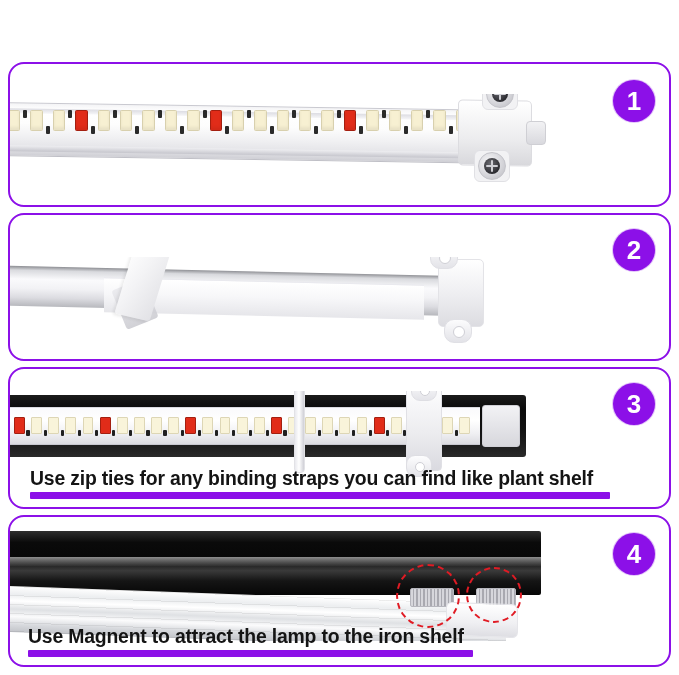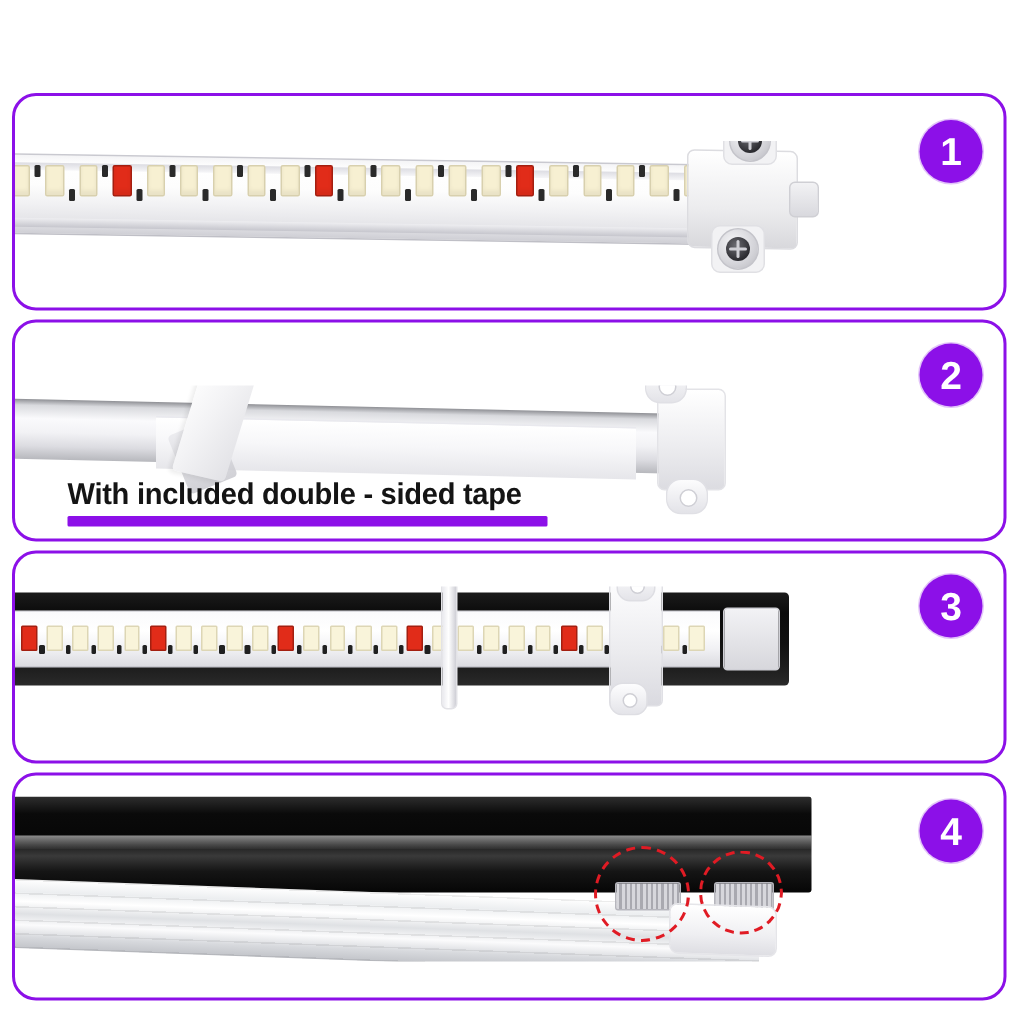--- a/index.html
+++ b/index.html
@@ -333,24 +333,20 @@
       <div class="bar2b"></div>
       <div class="tape2"></div>
       <div class="tape"></div>
       <div class="clip2"></div>
       <div class="ear a"></div>
       <div class="ear b"></div>
     </div>
 
     <div class="badge">2</div>
 
-    <div class="caption-wrap">
-      <div class="caption">With included double - sided tape</div>
-      <div class="underline"></div>
-    </div>
   </div>
 
   <div class="panel" id="panel-3">
 
     <div class="art p3-art">
       <div class="black3"></div>
       <div class="strip3">
         <div class="leds3">
           <div class="led3 red"></div>
             <div class="res3"></div>
@@ -409,31 +405,39 @@
       </div>
       <div class="ziptie"></div>
       <div class="clip3"></div>
       <div class="ear3 a"></div>
       <div class="ear3 b"></div>
       <div class="endcap3"></div>
     </div>
 
     <div class="badge">3</div>
 
+    <div class="caption-wrap">
+      <div class="caption">Use zip ties for any binding straps you can find like plant shelf</div>
+      <div class="underline"></div>
+    </div>
   </div>
 
   <div class="panel" id="panel-4">
 
     <div class="art p4-art">
       <div class="tube4"></div>
       <div class="rails4"></div>
       <div class="magnet m1"></div>
       <div class="magnet m2"></div>
       <div class="endcap4"></div>
       <div class="dashcircle c1"></div>
       <div class="dashcircle c2"></div>
     </div>
 
     <div class="badge">4</div>
 
+    <div class="caption-wrap">
+      <div class="caption">Use Magnent to attract the lamp to the iron shelf</div>
+      <div class="underline"></div>
+    </div>
   </div>
 
 </div>
 
 </body></html>

